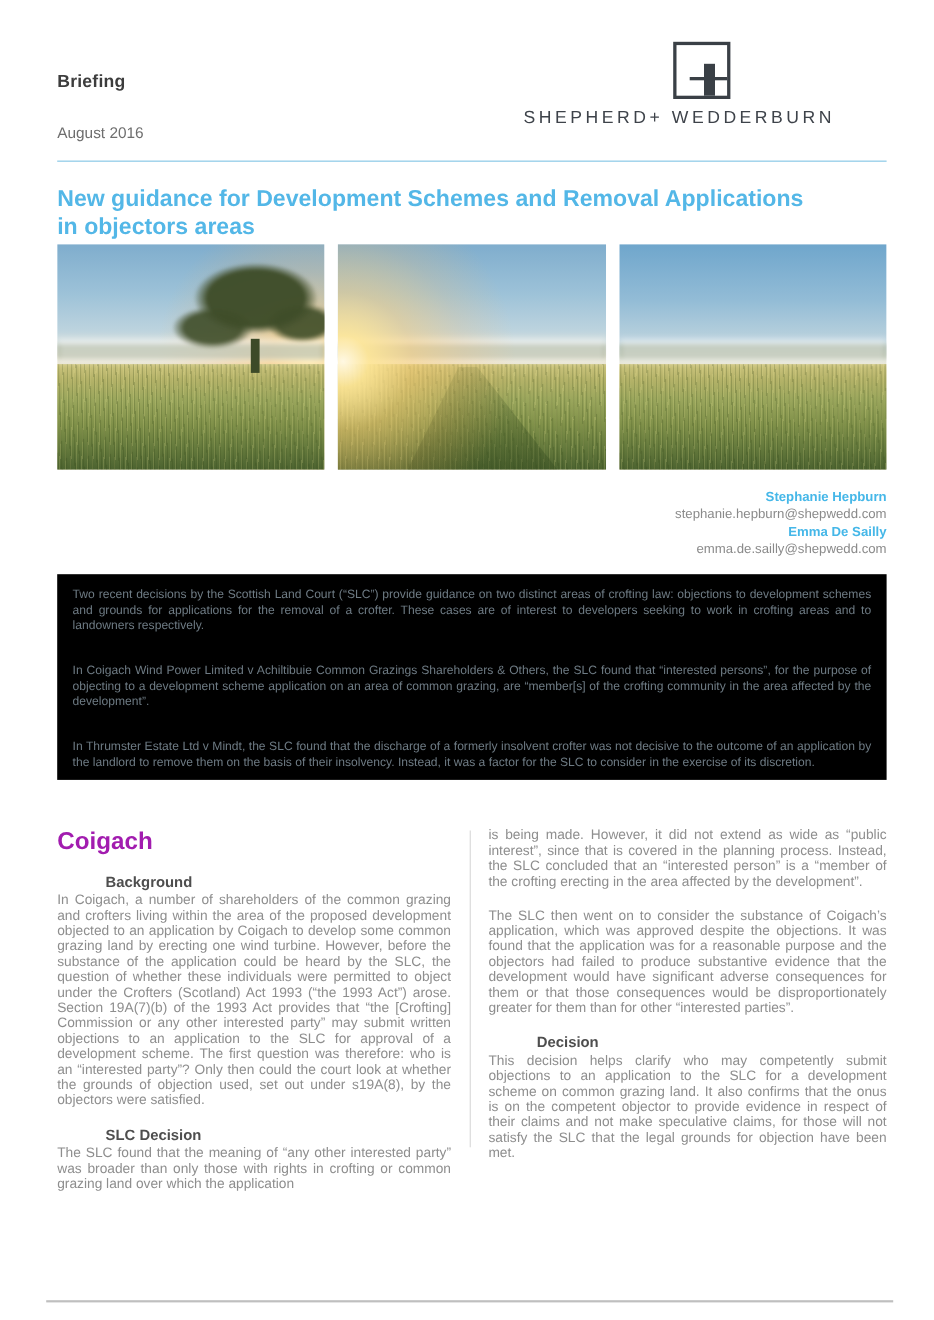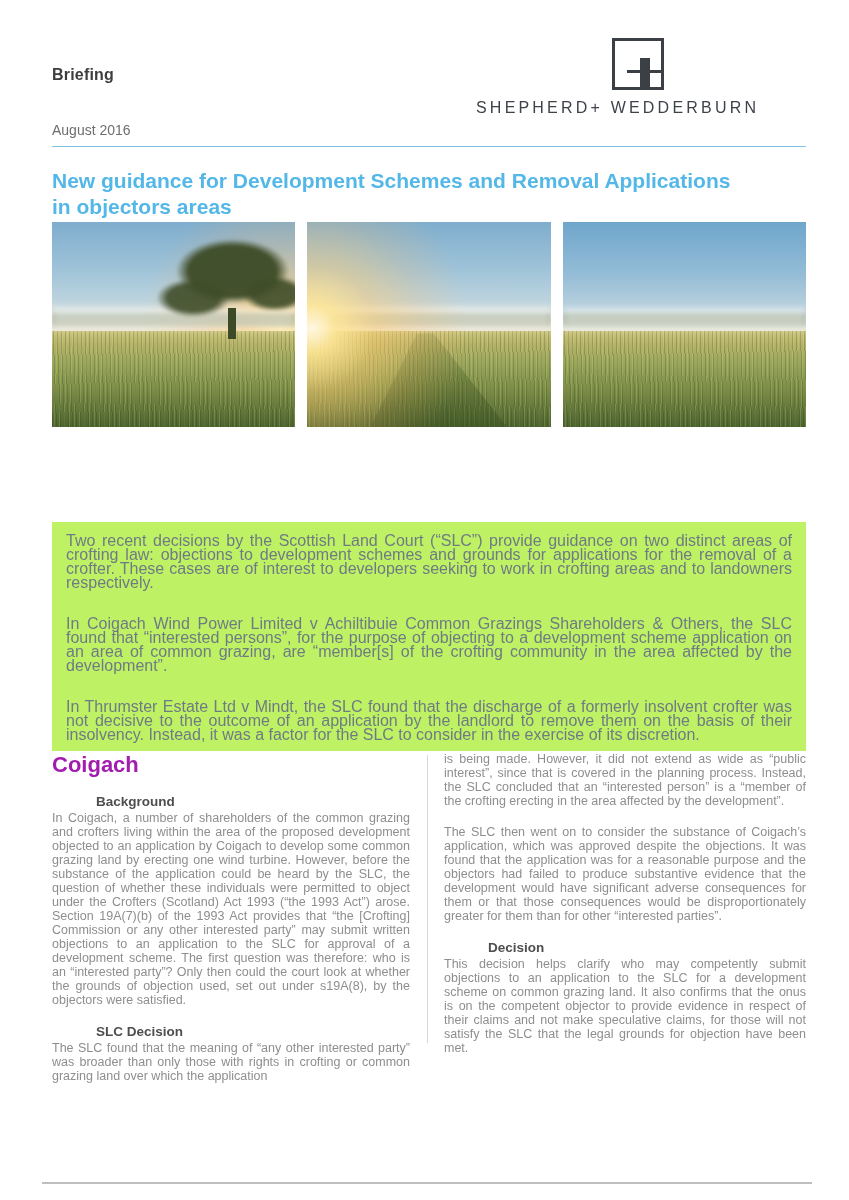--- a/index.html
+++ b/index.html
@@ -9,21 +9,21 @@
     background:#ffffff;
     overflow:hidden;
     font-family:"Liberation Sans","DejaVu Sans",sans-serif;
   }
   
   .kicker{
     position:absolute;left:52px;top:66px;
     font-size:16px;font-weight:bold;color:#3d3d3d;letter-spacing:.2px;
   }
   .date{
-    position:absolute;left:52px;top:122px;
+    position:absolute;left:52px;top:112px;
     font-size:14px;color:#6e6e6e;
   }
   .logo{
     position:absolute;top:38px;right:43px;width:330px;
     text-align:left;
   }
   .logo-mark{
     position:relative;width:52px;height:52px;
     border:3px solid #3a4046;margin-left:136px;
     box-sizing:border-box;
@@ -113,23 +113,23 @@
   
   .authors{
     position:absolute;left:52px;top:443px;width:754px;
     text-align:right;font-size:12px;line-height:16px;
   }
   .author-name{font-weight:bold;color:#45b7e8;}
   .author-email{color:#8a8a8a;text-decoration:none;display:block;}
   
   .summary-box{
     position:absolute;left:52px;top:522px;width:754px;
-    background:#bef264;box-sizing:border-box;
+    background:#000000;box-sizing:border-box;
     padding:12px 14px 9px 14px;
-    font-size:16px;line-height:14px;color:#6e7b84;text-align:justify;
+    font-size:11px;line-height:14px;color:#6e7b84;text-align:justify;
   }
   .summary-box p{margin:0 0 27px 0;}
   .summary-box p:last-child{margin-bottom:0;}
   
   .columns{
     position:absolute;left:52px;top:752px;width:754px;
     display:flex;
   }
   .col-left{width:358px;}
   .col-divider{width:1px;background:#d8d8d8;margin:3px 16px 40px 17px;}
@@ -196,20 +196,26 @@
       <div class="ph-sun"></div>
     </div>
     <div class="photo">
       <div class="ph-sky right"></div>
       <div class="ph-treeline"></div>
       <div class="ph-field"></div>
       <div class="ph-haze"></div>
     </div>
   </div>
 
+  <div class="authors">
+    <div class="author-name">Stephanie Hepburn</div>
+    <a class="author-email">stephanie.hepburn@shepwedd.com</a>
+    <div class="author-name">Emma De Sailly</div>
+    <a class="author-email">emma.de.sailly@shepwedd.com</a>
+  </div>
 
   <div class="summary-box">
     <p>Two recent decisions by the Scottish Land Court (“SLC”) provide guidance on two distinct areas of crofting law: objections to development schemes and grounds for applications for the removal of a crofter. These cases are of interest to developers seeking to work in crofting areas and to landowners respectively.</p>
     <p>In Coigach Wind Power Limited v Achiltibuie Common Grazings Shareholders &amp; Others, the SLC found that “interested persons”, for the purpose of objecting to a development scheme application on an area of common grazing, are “member[s] of the crofting community in the area affected by the development”.</p>
     <p>In Thrumster Estate Ltd v Mindt, the SLC found that the discharge of a formerly insolvent crofter was not decisive to the outcome of an application by the landlord to remove them on the basis of their insolvency. Instead, it was a factor for the SLC to consider in the exercise of its discretion.</p>
   </div>
 
   <div class="columns">
     <div class="col-left">
       <h2 class="section-heading">Coigach</h2>

